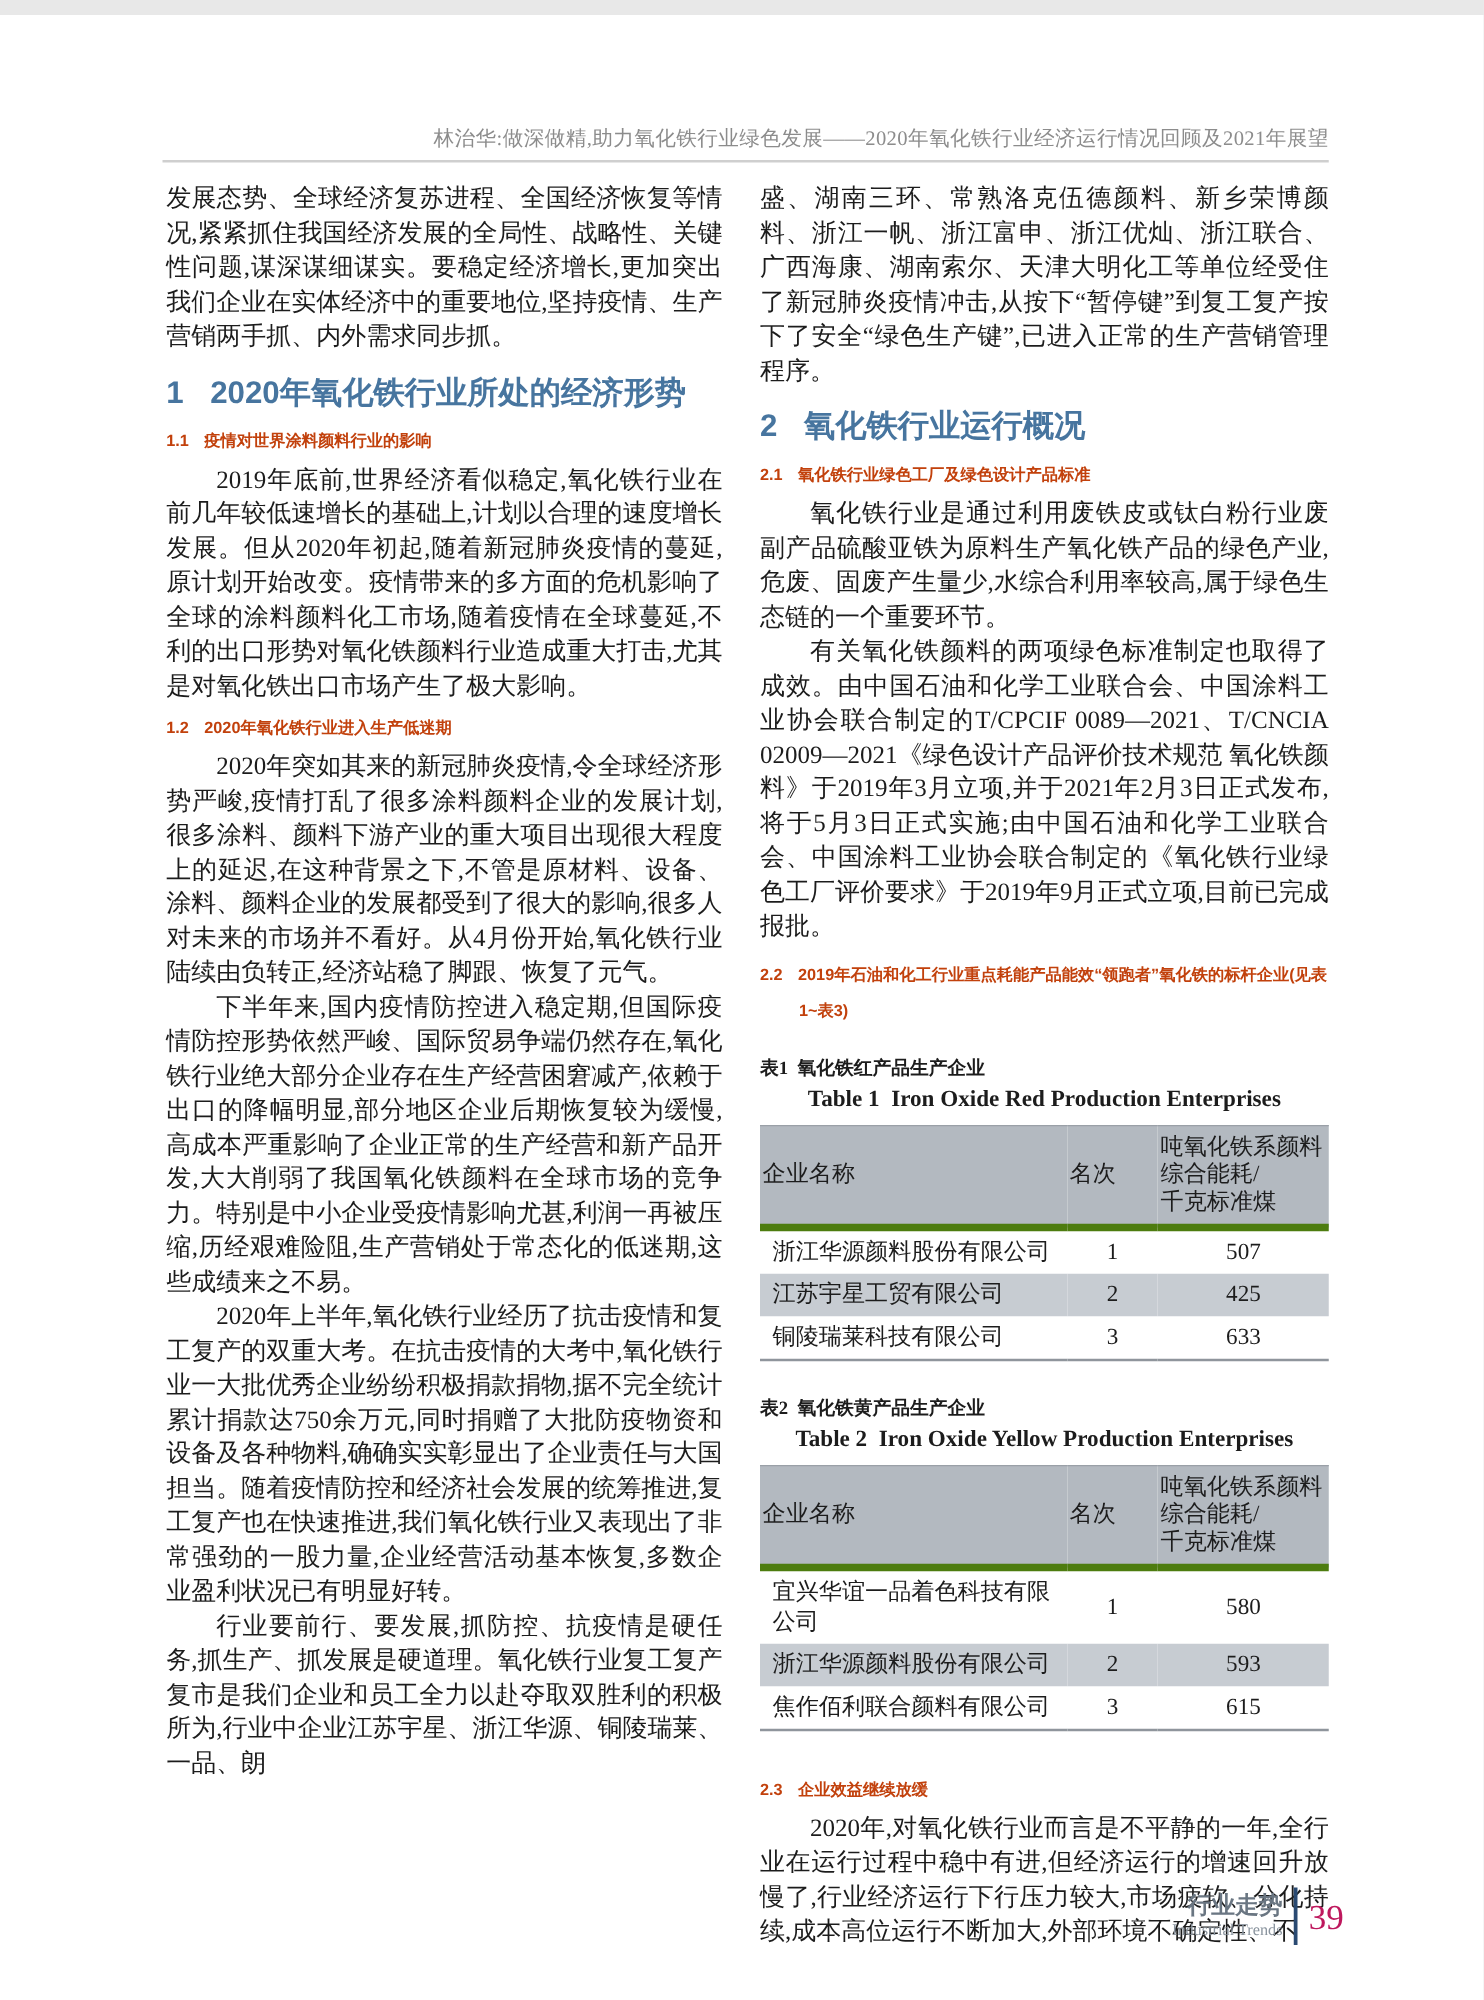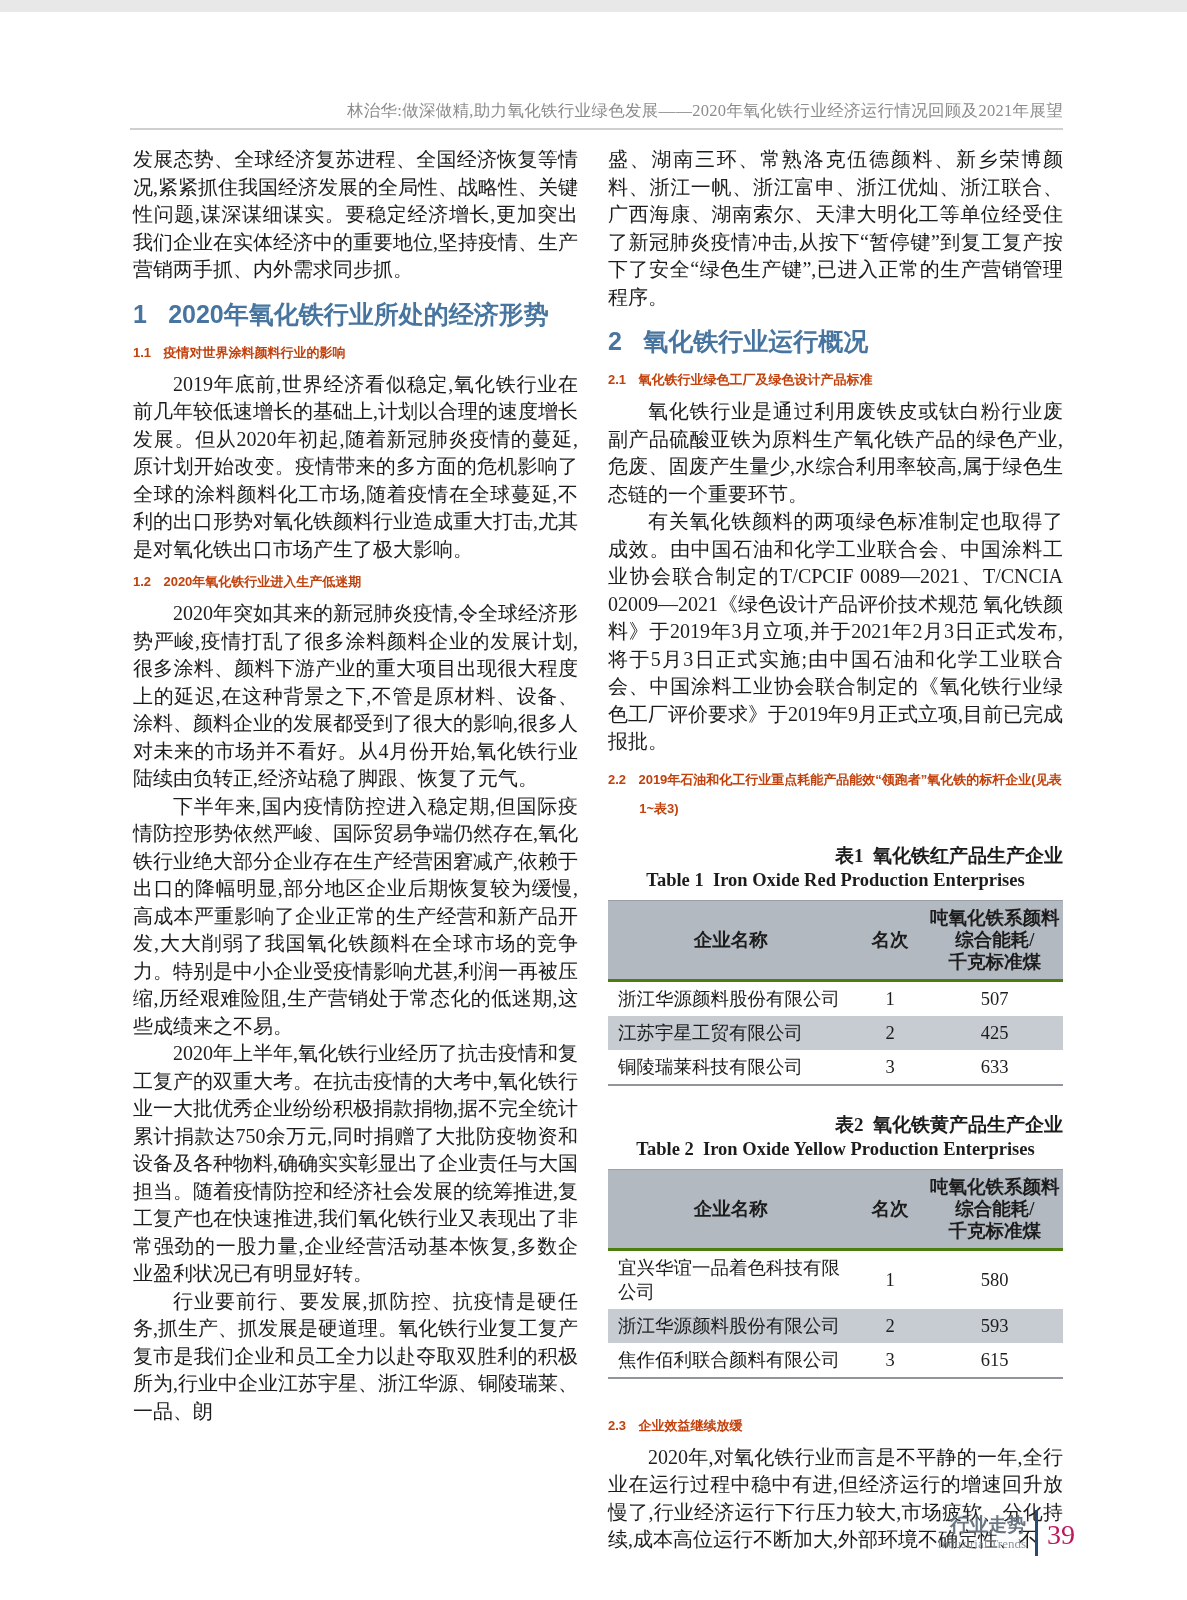--- a/index.html
+++ b/index.html
@@ -51,41 +51,41 @@
   }
   .sub-heading .sec-num { margin-right:0.95em; }
   .sub-heading.hang {
     padding-left:2.4em; text-indent:-2.4em;
     line-height:29px; margin:9px 0 8px 0;
   }
 
   
   .table-block { margin-top:20px; }
   .tbl-title-cn {
-    text-align:right; font-weight:bold;
-    font-size:19px; line-height:25px; white-space:pre-wrap;
+    text-align:left; font-weight:bold;
+    font-size:15px; line-height:25px; white-space:pre-wrap;
   }
   .tbl-title-en {
     text-align:center; font-weight:bold;
     font-size:18.5px; line-height:25px; white-space:pre-wrap;
     margin-bottom:7px;
   }
   table.tbl {
     width:100%; border-collapse:collapse;
     font-size:18.5px;
     border-top:1px solid #9aa0a7;
     border-bottom:2px solid #8f959c;
   }
   table.tbl thead th {
     background:#b3b9c0;
-    font-weight:bold;
-    text-align:center; vertical-align:middle;
+    font-weight:normal;
+    text-align:left; vertical-align:middle;
     padding:6px 2px;
     line-height:22px;
-    border-bottom:3px solid #4d7c0f;
+    border-bottom:6px solid #4d7c0f;
   }
   table.tbl thead th.col3 { white-space:pre-line; }
   table.tbl td {
     padding:5px 2px; line-height:24px; vertical-align:middle;
   }
   table.tbl td.c-name { text-align:left; padding-left:10px; }
   table.tbl td.c-rank, table.tbl td.c-val { text-align:center; }
   table.tbl tbody tr.shaded { background:#c7ccd2; }
   col.w-name { width:54%; } col.w-rank { width:16%; } col.w-val { width:30%; }
 

